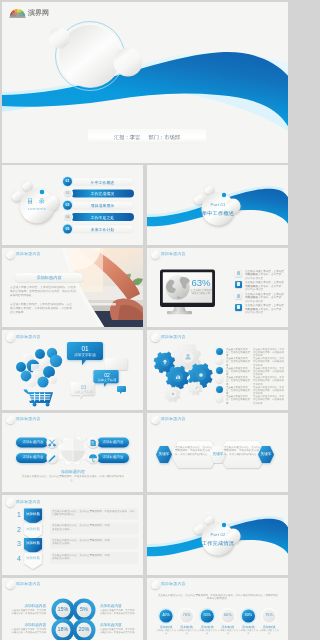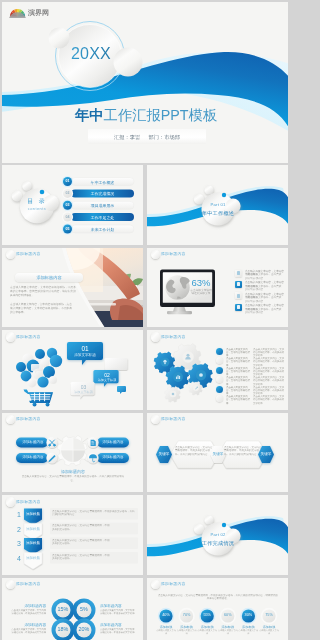--- a/index.html
+++ b/index.html
@@ -116,24 +116,20 @@
                L288 128 C 277 105, 252 96, 216 93 C 180 90, 146 92, 110 98 C 72 104, 32 106, -2 104 Z" fill="url(#wv)"></path>
 
       <circle cx="88" cy="54" r="34.5" fill="none" stroke="#9bd4ef" stroke-width="0.9"></circle>
       <circle cx="88" cy="54" r="31.5" fill="url(#bigc)"></circle>
       <circle cx="88" cy="54" r="31.5" fill="none" stroke="#ffffff" stroke-width="0.7" opacity="0.8"></circle>
       <circle cx="57" cy="36" r="10.5" fill="url(#bub)"></circle>
       <circle cx="126" cy="60" r="14.5" fill="url(#bub)"></circle>
       <circle cx="112" cy="29" r="4.3" fill="url(#bdot)"></circle>
     </svg>
 
-    <div style="position:absolute;left:60px;top:44px;width:58px;text-align:center;font-size:16px;line-height:16px;letter-spacing:0.2px;background:linear-gradient(95deg,#3aa6d8,#1e6fa0);-webkit-background-clip:text;background-clip:text;color:transparent;">20XX</div>
-    <div style="position:absolute;left:73px;top:104px;white-space:nowrap;">
-      <span style="font-size:14.3px;font-weight:bold;color:#1b6fab;">年中</span><span style="font-size:14.3px;color:#4398c6;">工作汇报PPT模板</span>
-    </div>
     <div style="position:absolute;left:86px;top:127px;width:118px;height:15px;background:linear-gradient(180deg,#fafaf9,#ffffff 55%,#f2f2f0);border-radius:1px;"></div>
     <div style="position:absolute;left:86px;top:132px;width:118px;text-align:center;font-size:5.2px;line-height:7px;color:#6f7f8b;letter-spacing:.1px;">汇报：李雷   部门：市场部</div>
 
     <div style="position:absolute;left:7px;top:5px;width:42px;height:14px;">
       <svg width="42" height="14" viewBox="0 0 42 14">
         <g transform="translate(8.5,9.5)">
           <path d="M-7.6 0 A7.6 7.6 0 0 1 -5.9 -4.8 L0 0 Z" fill="#c0392b"></path>
           <path d="M-5.9 -4.8 A7.6 7.6 0 0 1 -3.4 -6.8 L0 0 Z" fill="#e2562c"></path>
           <path d="M-3.4 -6.8 A7.6 7.6 0 0 1 -0.6 -7.6 L0 0 Z" fill="#f0a22c"></path>
           <path d="M-0.6 -7.6 A7.6 7.6 0 0 1 2.2 -7.3 L0 0 Z" fill="#e8d73a"></path>

